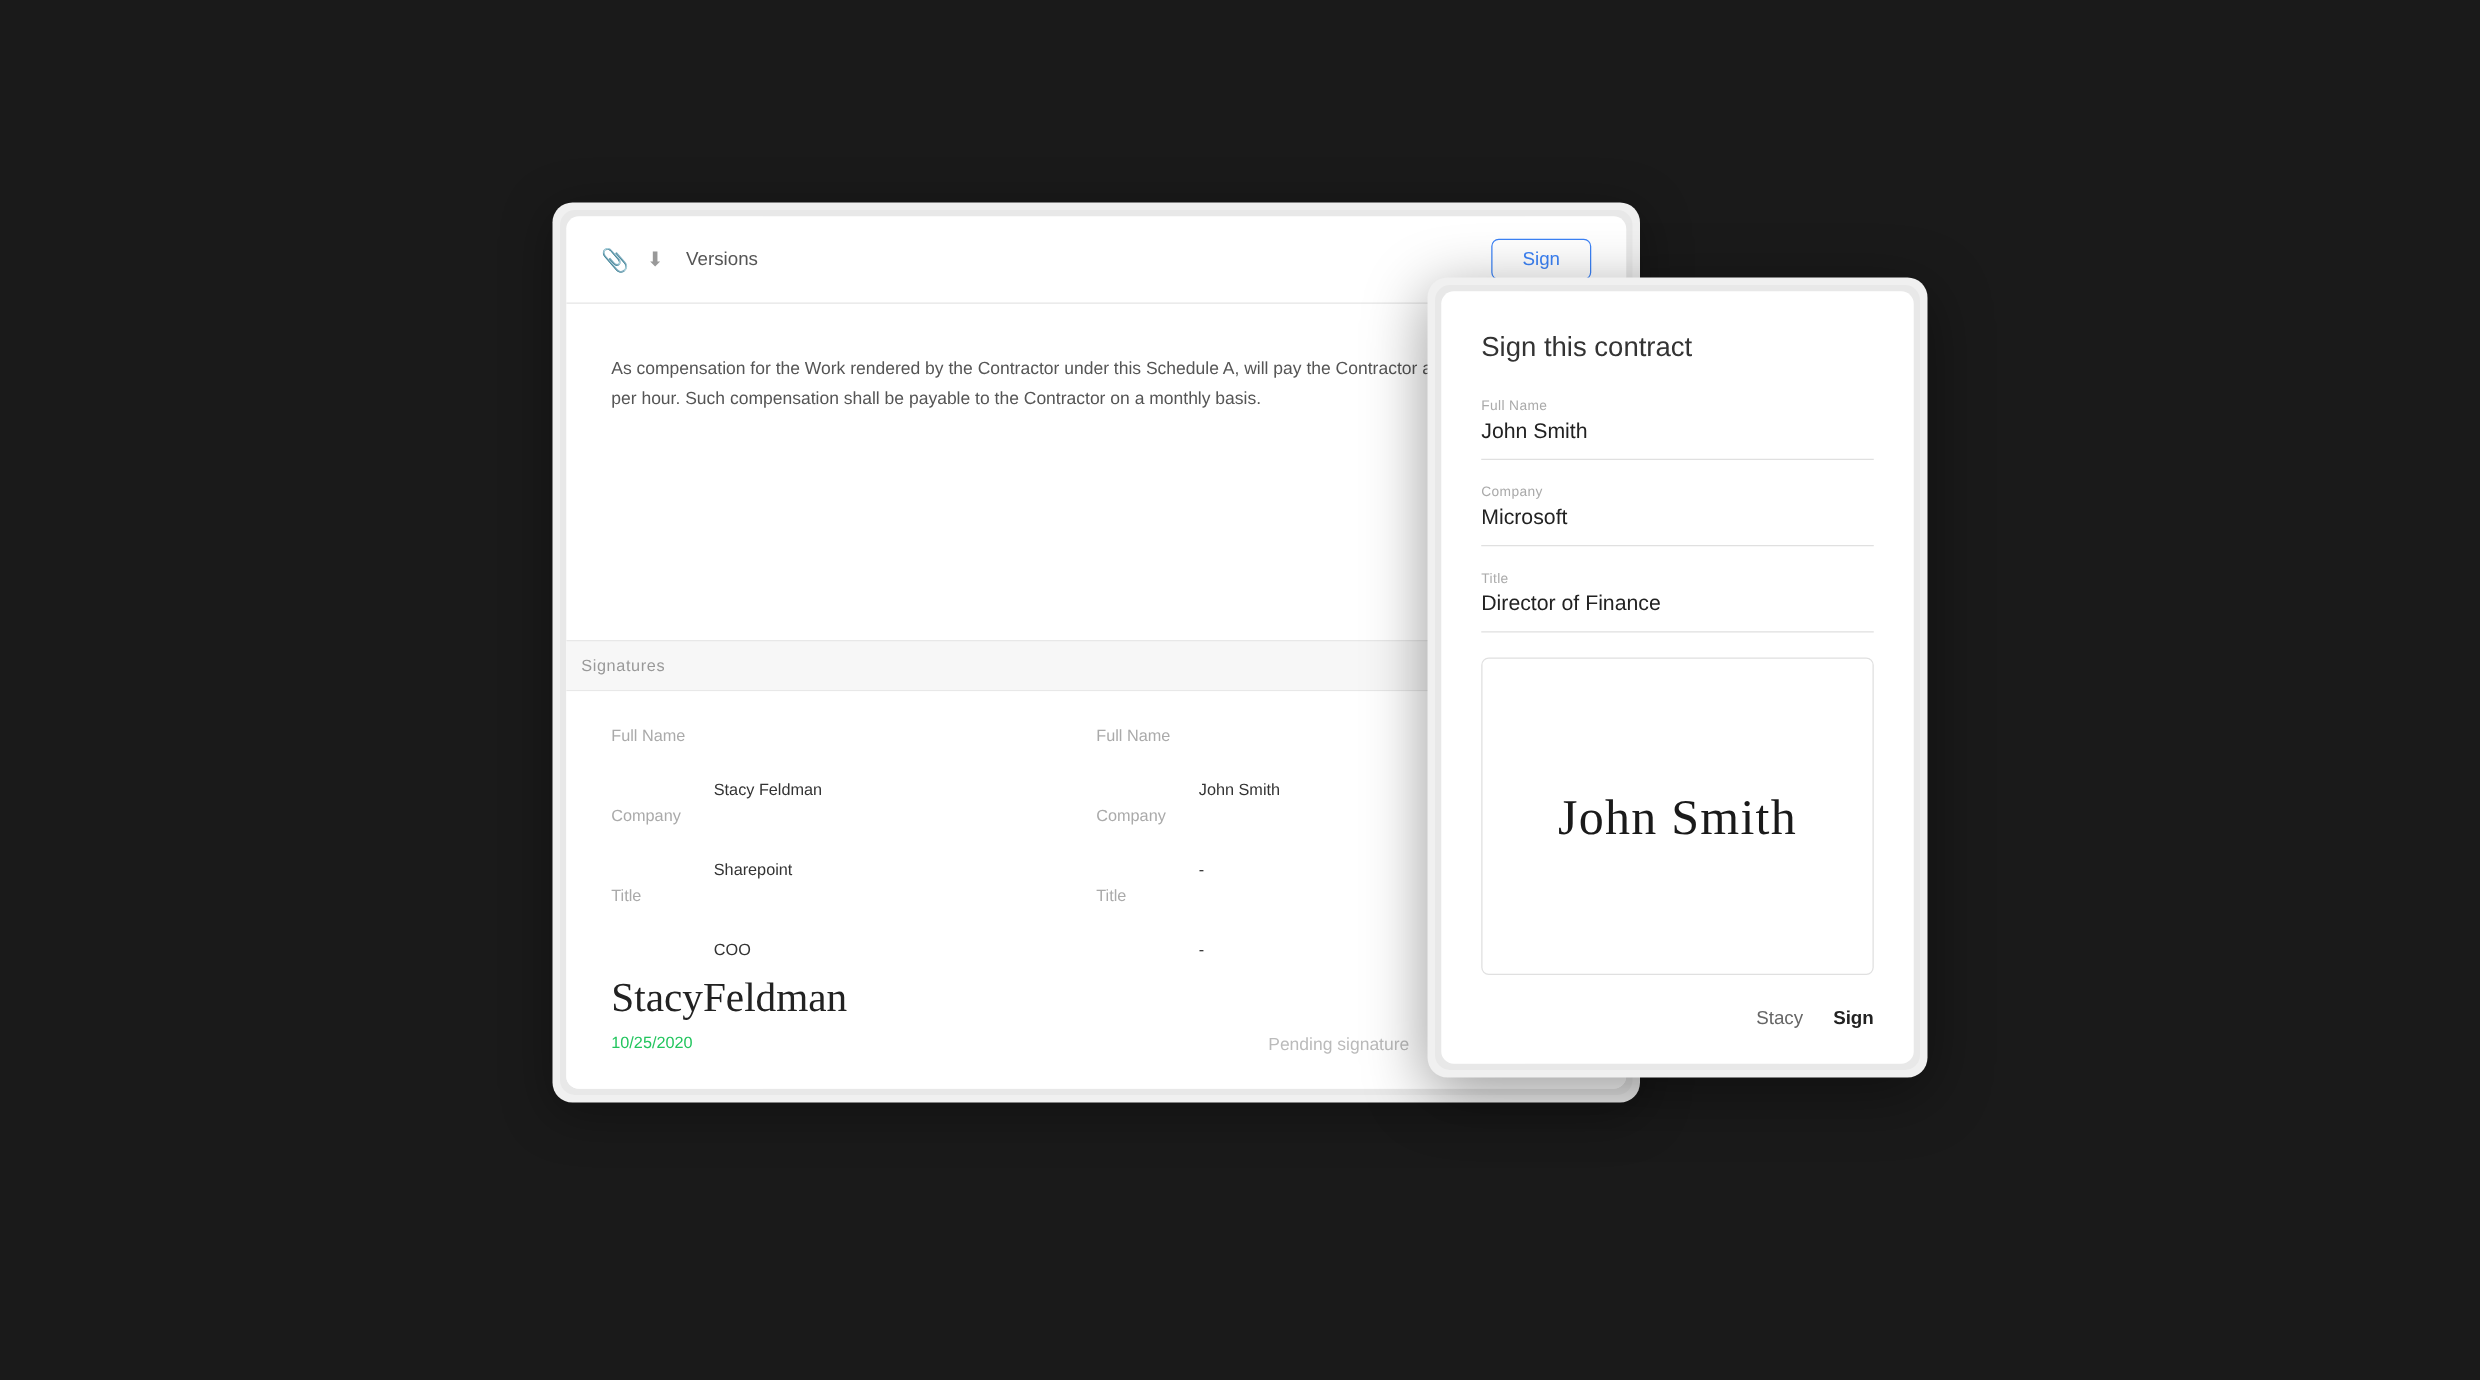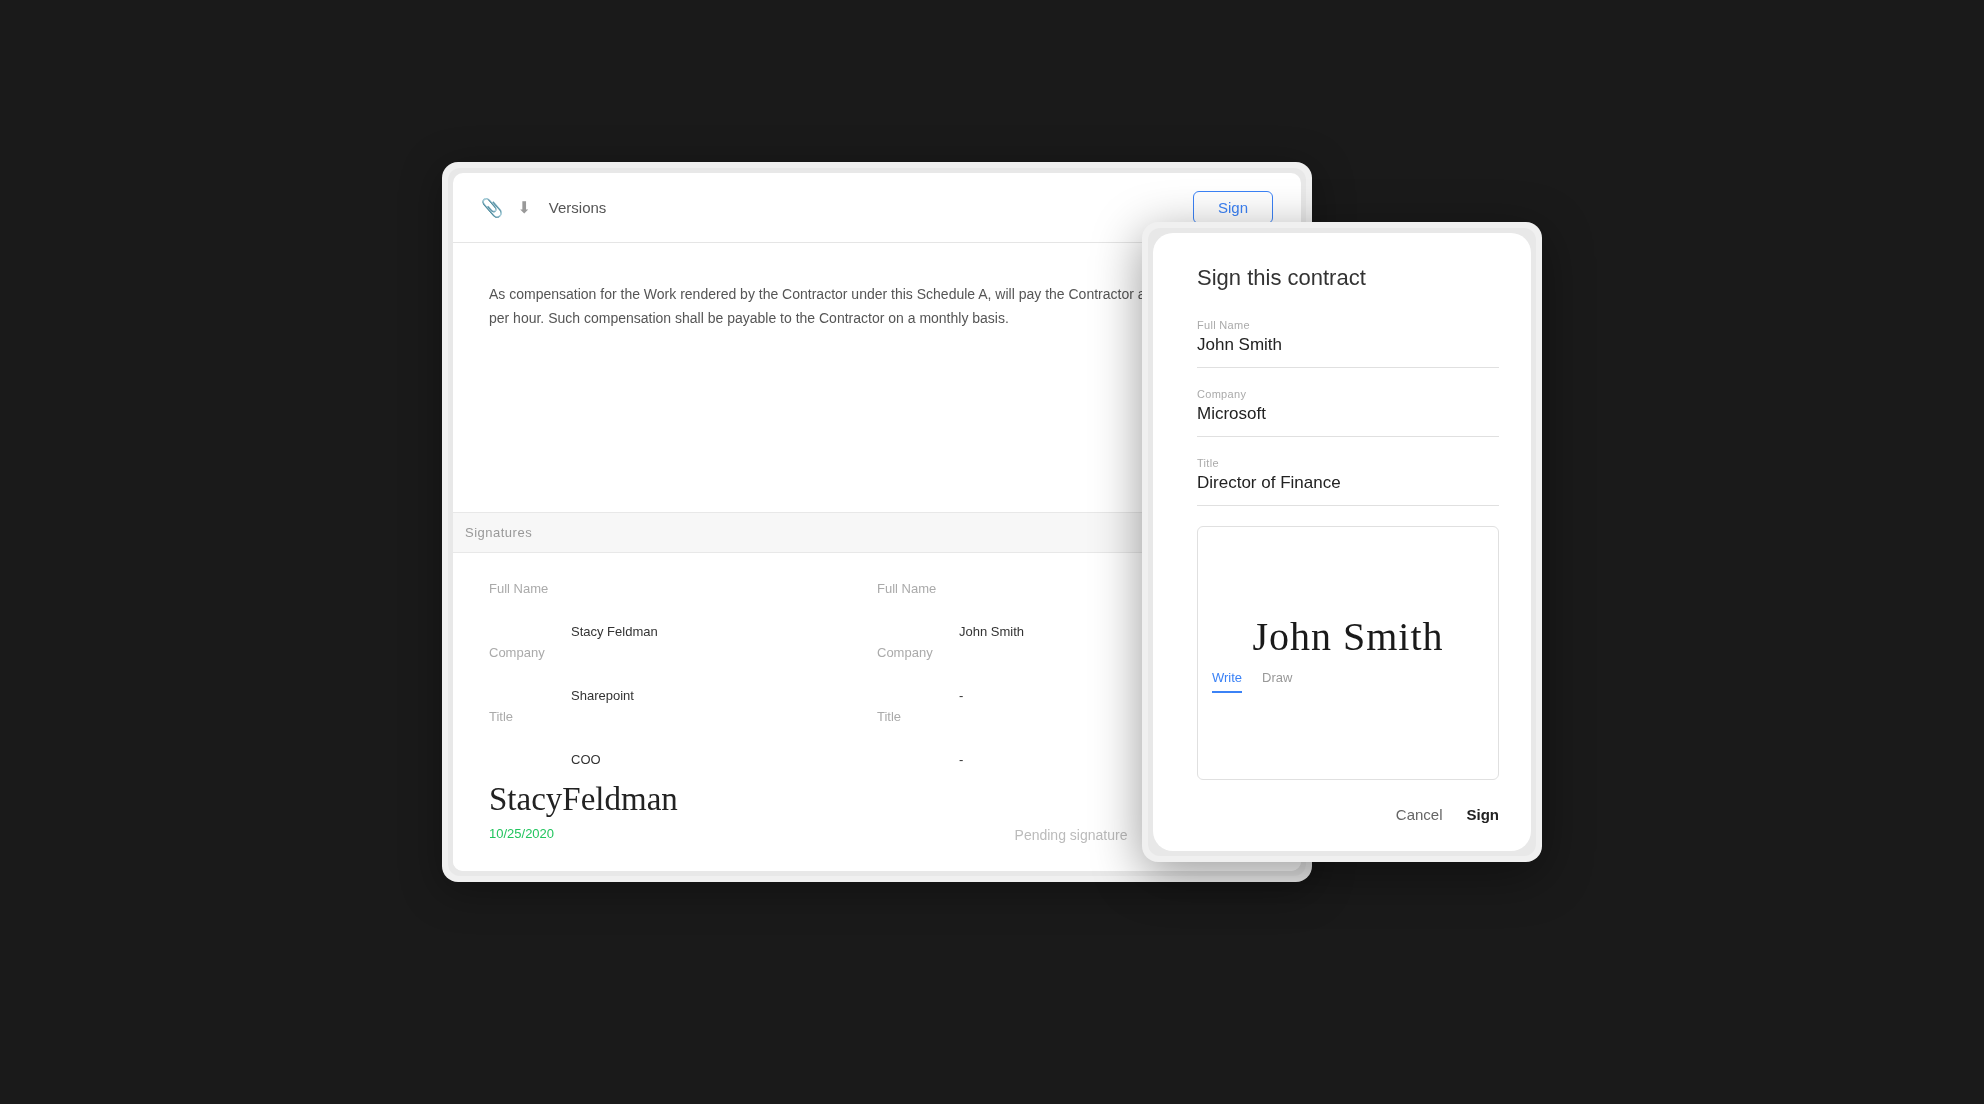--- a/index.html
+++ b/index.html
@@ -191,24 +191,24 @@
     .modal-inner {
       background: #e8e8e8;
       border-radius: 12px;
       width: 100%;
       height: 100%;
       padding: 5px;
     }
 
     .modal-content {
       background: #ffffff;
-      border-radius: 20px;
+      border-radius: 10px;
       width: 100%;
       height: 100%;
-      padding: 32px 32px 28px 44px;
+      padding: 32px 32px 28px 32px;
       display: flex;
       flex-direction: column;
     }
 
     .modal-title {
       font-size: 22px;
       font-weight: 400;
       color: #333;
       margin-bottom: 28px;
     }
@@ -381,28 +381,24 @@
           <div class="field-value">Microsoft</div>
         </div>
 
         <div class="form-field">
           <div class="field-label">Title</div>
           <div class="field-value">Director of Finance</div>
         </div>
 
         <div class="signature-area">
           <div class="sig-preview">John Smith</div>
-          <div class="sig-tabs">
-            <span class="sig-tab active">Write</span>
-            <span class="sig-tab">Draw</span>
-          </div>
         </div>
 
         <div class="modal-footer">
-          <button class="cancel-btn">Cancel</button>
+          <button class="cancel-btn">Stacy</button>
           <button class="sign-btn">Sign</button>
         </div>
 
       </div>
     </div>
   </div>
 
 </div>
 
 </body></html>

